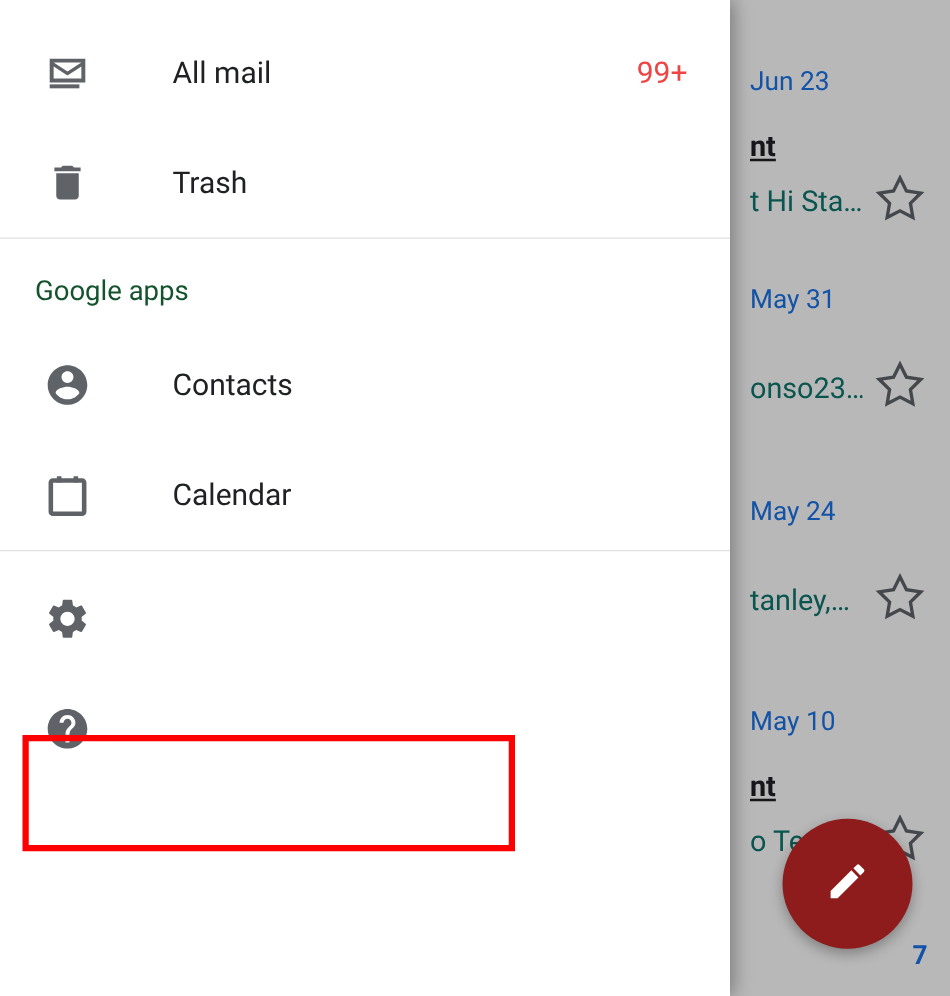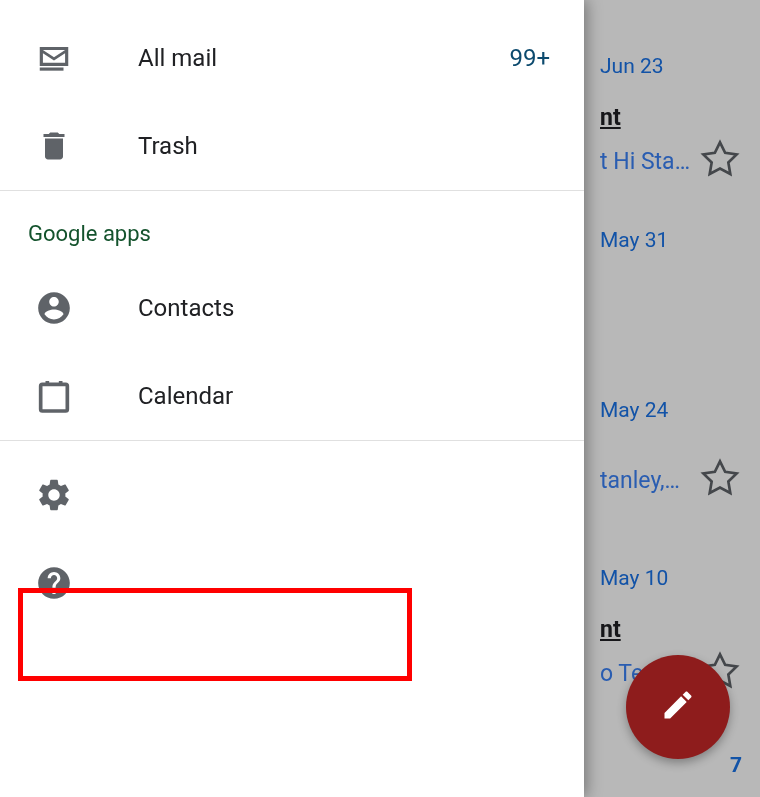--- a/index.html
+++ b/index.html
@@ -52,21 +52,21 @@
       text-decoration: underline;
     }
     .bg-row {
       display: flex;
       align-items: center;
       justify-content: space-between;
       gap: 10px;
       margin-top: 8px;
     }
     .bg-preview {
-      color: #3b82f6;
+      color: #0f766e;
       font-size: 23px;
       white-space: nowrap;
       overflow: hidden;
     }
     .bg-star {
       flex-shrink: 0;
     }
     .drawer {
       position: absolute;
       top: 0;
@@ -93,21 +93,21 @@
     }
     .drawer-item .label {
       margin-left: 62px;
       font-size: 24px;
       color: #202124;
       font-weight: 400;
       flex: 1;
     }
     .drawer-item .count {
       font-size: 24px;
-      color: #0c4a6e;
+      color: #ef4444;
     }
     .divider {
       height: 1px;
       background: #e0e0e0;
     }
     .section-header {
       padding: 30px 0 18px 28px;
       font-size: 22px;
       color: #14532d;
     }
@@ -152,20 +152,28 @@
         <span class="bg-star">
           <svg width="40" height="40" viewBox="0 0 24 24" fill="none" stroke="#5f6368" stroke-width="1.6">
               <polygon points="12,2 15.09,8.26 22,9.27 17,14.14 18.18,21.02 12,17.77 5.82,21.02 7,14.14 2,9.27 8.91,8.26"></polygon>
             </svg>
         </span>
       </div>
     </div>
 
     <div class="bg-email" style="top:228px;">
       <div class="bg-date">May 31</div>
+      <div class="bg-row" style="margin-top:36px;">
+        <div class="bg-preview">onso23…</div>
+        <span class="bg-star">
+          <svg width="40" height="40" viewBox="0 0 24 24" fill="none" stroke="#5f6368" stroke-width="1.6">
+              <polygon points="12,2 15.09,8.26 22,9.27 17,14.14 18.18,21.02 12,17.77 5.82,21.02 7,14.14 2,9.27 8.91,8.26"></polygon>
+            </svg>
+        </span>
+      </div>
     </div>
 
     <div class="bg-email" style="top:398px;">
       <div class="bg-date">May 24</div>
       <div class="bg-row" style="margin-top:36px;">
         <div class="bg-preview">tanley,…</div>
         <span class="bg-star">
           <svg width="40" height="40" viewBox="0 0 24 24" fill="none" stroke="#5f6368" stroke-width="1.6">
               <polygon points="12,2 15.09,8.26 22,9.27 17,14.14 18.18,21.02 12,17.77 5.82,21.02 7,14.14 2,9.27 8.91,8.26"></polygon>
             </svg>

